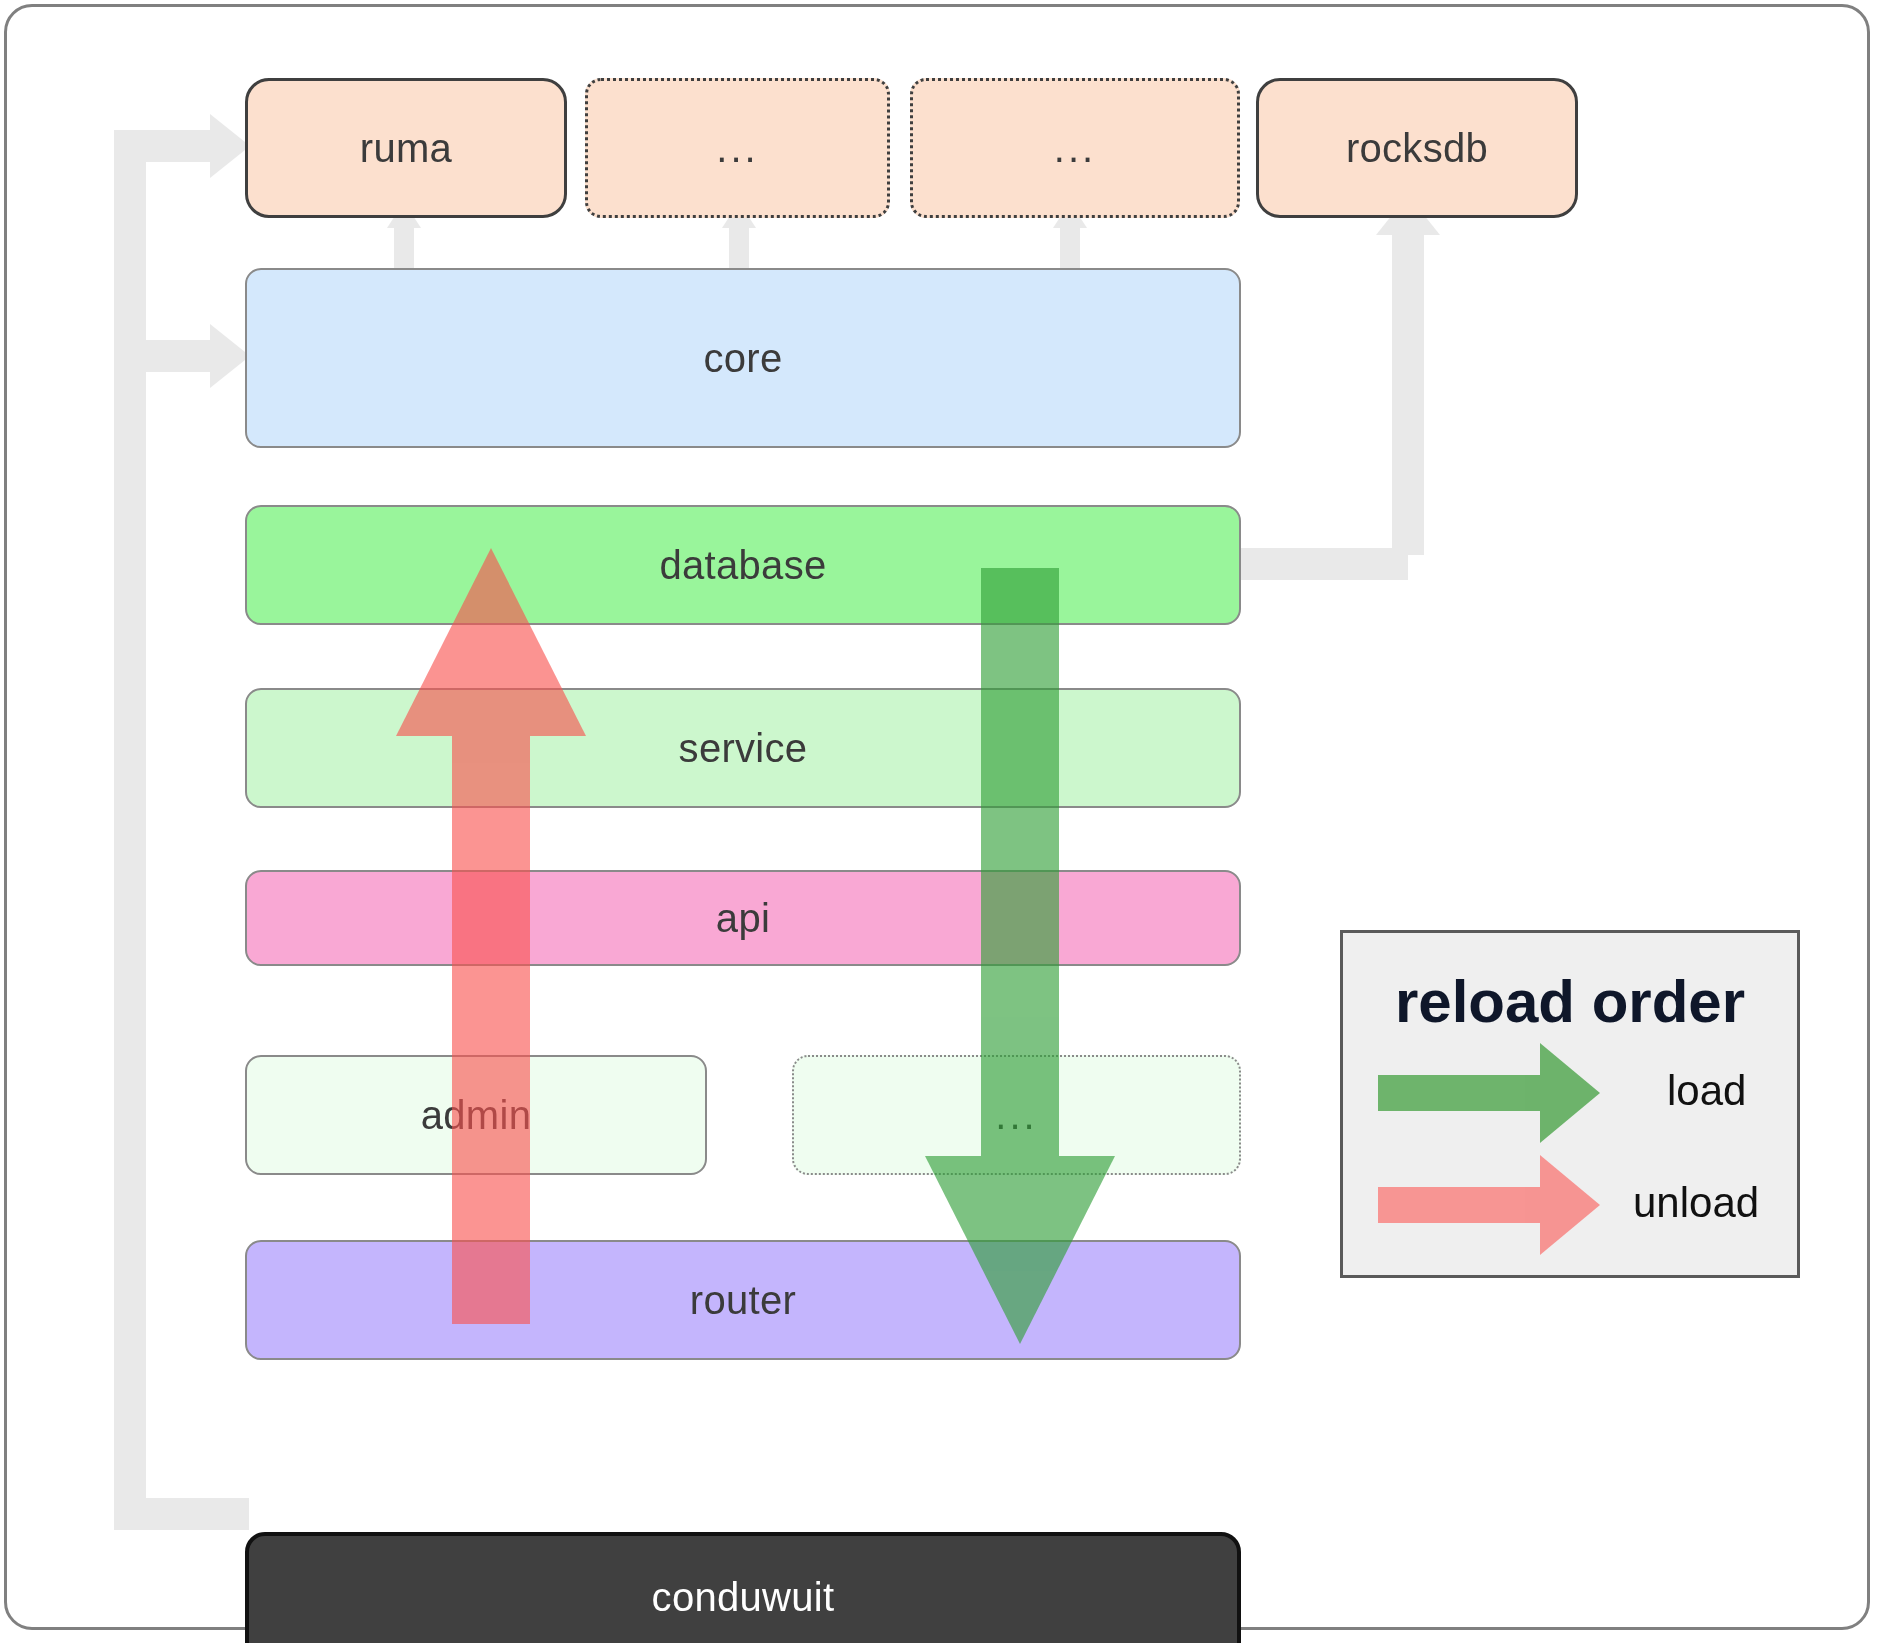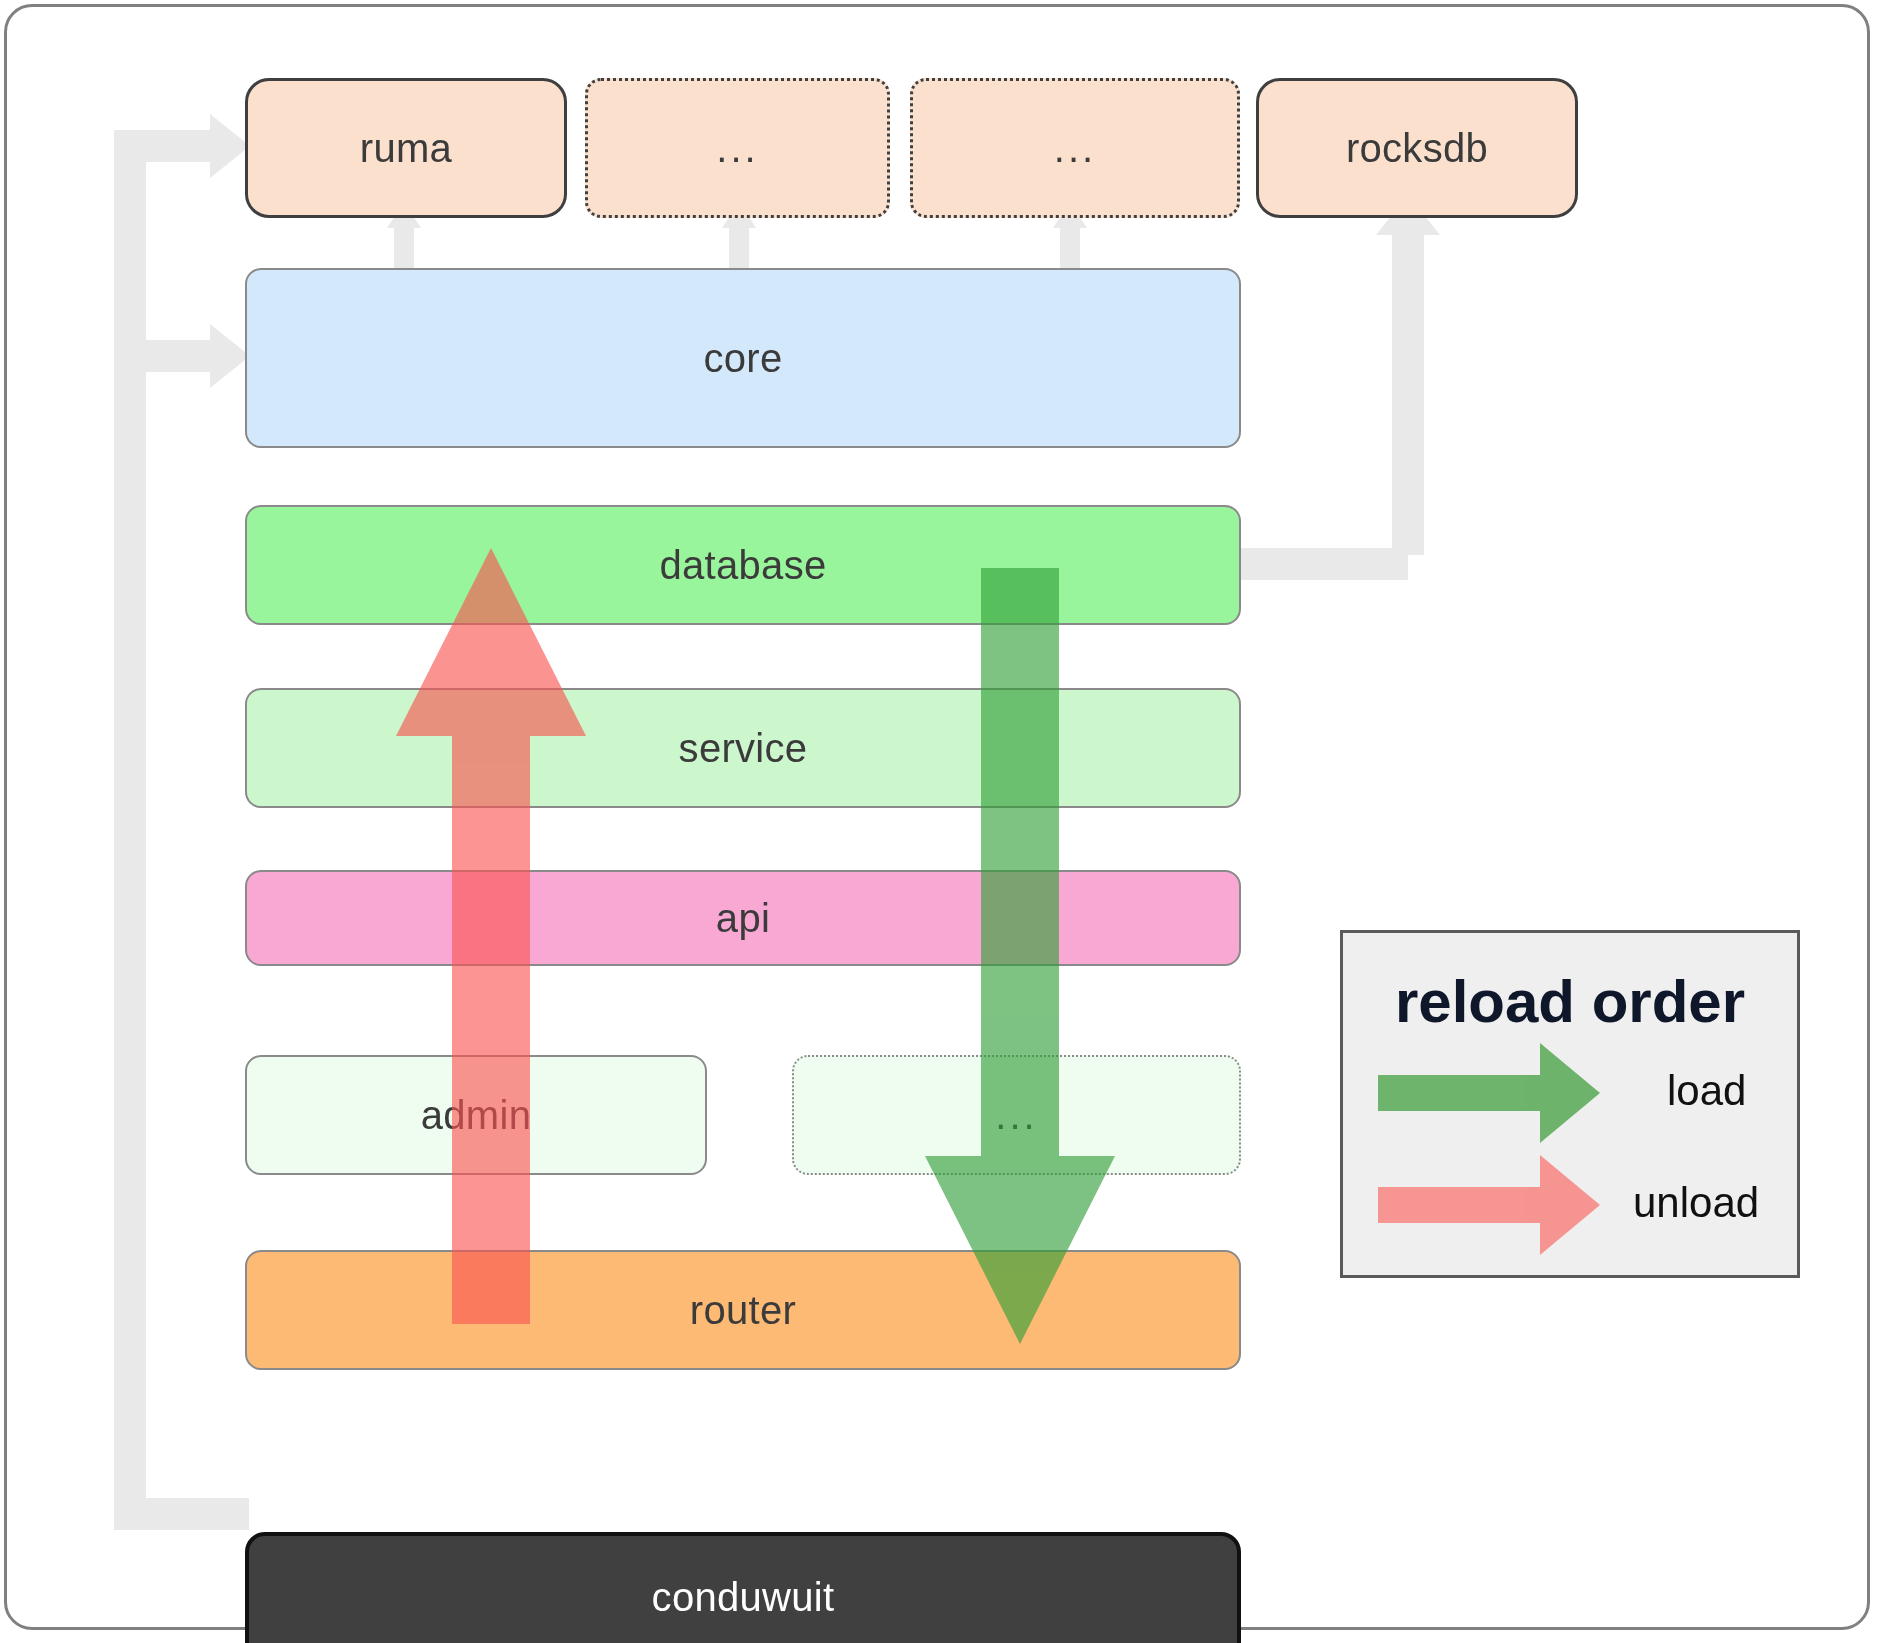--- a/index.html
+++ b/index.html
@@ -157,21 +157,21 @@
   </div>
 
   <div class="node solid-gray" style="left:245px; top:1055px; width:462px; height:120px; background:#effdf0;">
     <span>admin</span>
   </div>
 
   <div class="node dotted-gray" style="left:792px; top:1055px; width:449px; height:120px; background:#effdf0;">
     <span class="dots">...</span>
   </div>
 
-  <div class="node solid-gray" style="left:245px; top:1240px; width:996px; height:120px; background:#fdba74;margin-top:10px;">
+  <div class="node solid-gray" style="left:245px; top:1240px; width:996px; height:120px; background:#c4b5fd;">
     <span>router</span>
   </div>
 
   <div class="node solid-black" style="left:245px; top:1532px; width:996px; height:130px; background:#404040; color:#ffffff; font-weight:normal;">
     <span>conduwuit</span>
   </div>
 
   <svg class="flow" width="1883" height="1643">
 
     <g opacity="0.62">

